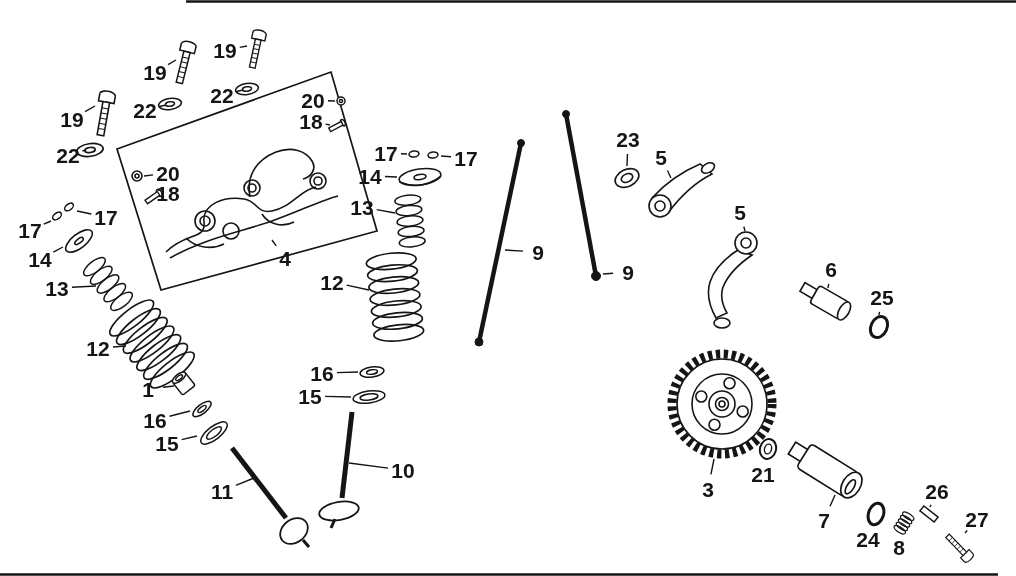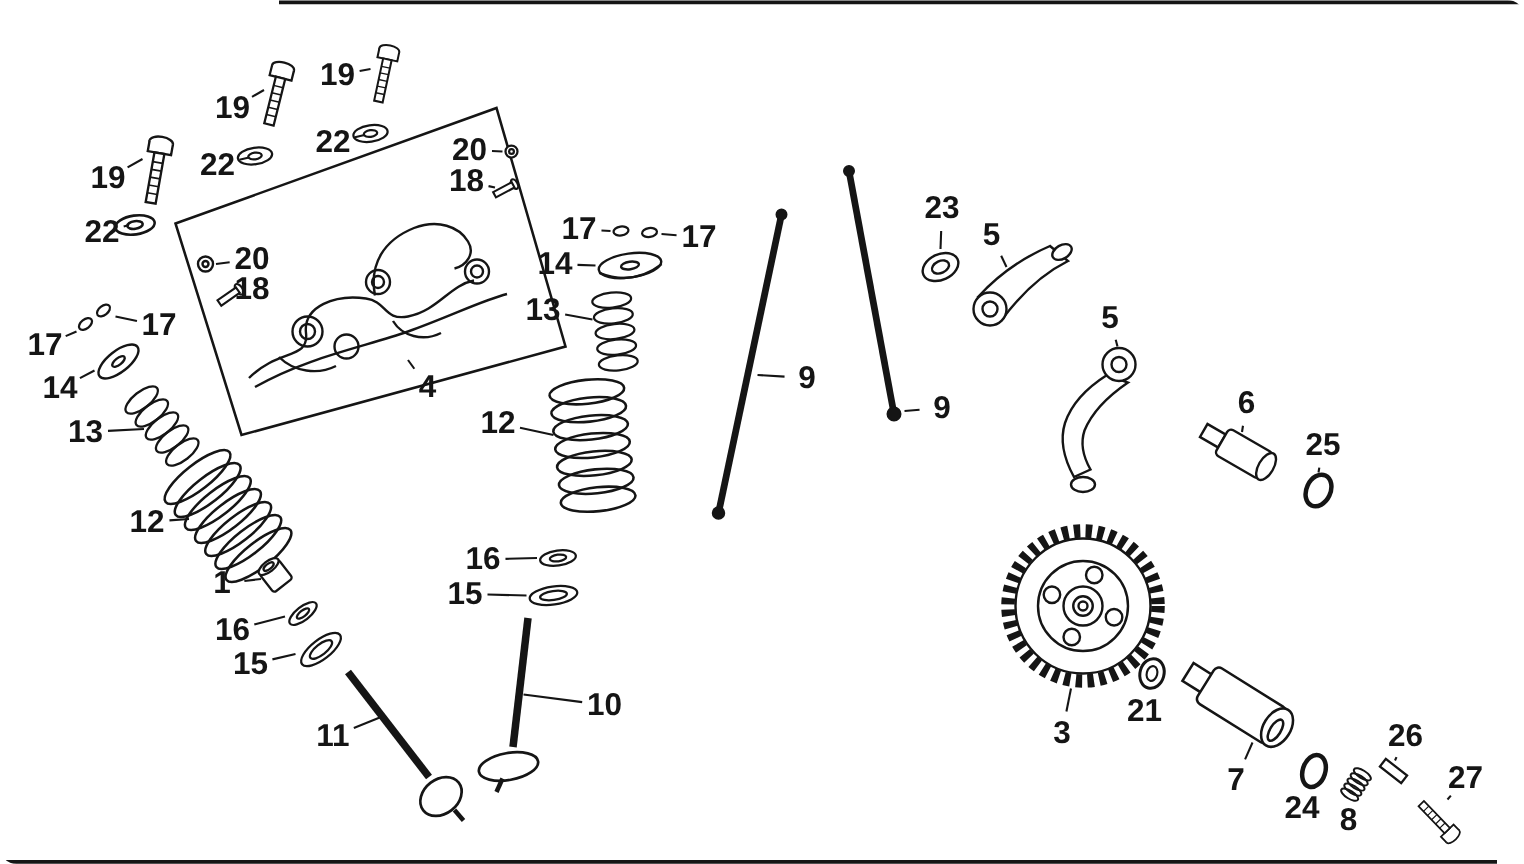--- a/index.html
+++ b/index.html
@@ -1,18 +1,18 @@
 <!DOCTYPE html>
 <html style="--ink: #151515; --paper: #ffffff;"><head>
 <meta charset="utf-8">
 <style>
   html,body{margin:0;padding:0;background:#ffffff;}
   .stage{
     position:relative;width:1016px;height:576px;background:var(--paper,#fff);
-    overflow:hidden;font-family:"Liberation Sans",sans-serif;border-radius:11px;
+    overflow:hidden;font-family:"Liberation Sans",sans-serif;
   }
   .stage svg{position:absolute;left:0;top:0;color:var(--ink,#151515);}
   .callout{
     font-family:"Liberation Sans",sans-serif;
     font-size:21px;font-weight:bold;fill:currentColor;text-anchor:middle;
   }
   .leader{stroke:currentColor;stroke-width:1.4;fill:none;}
   .ln{stroke:currentColor;fill:none;}
 </style>
 </head>

